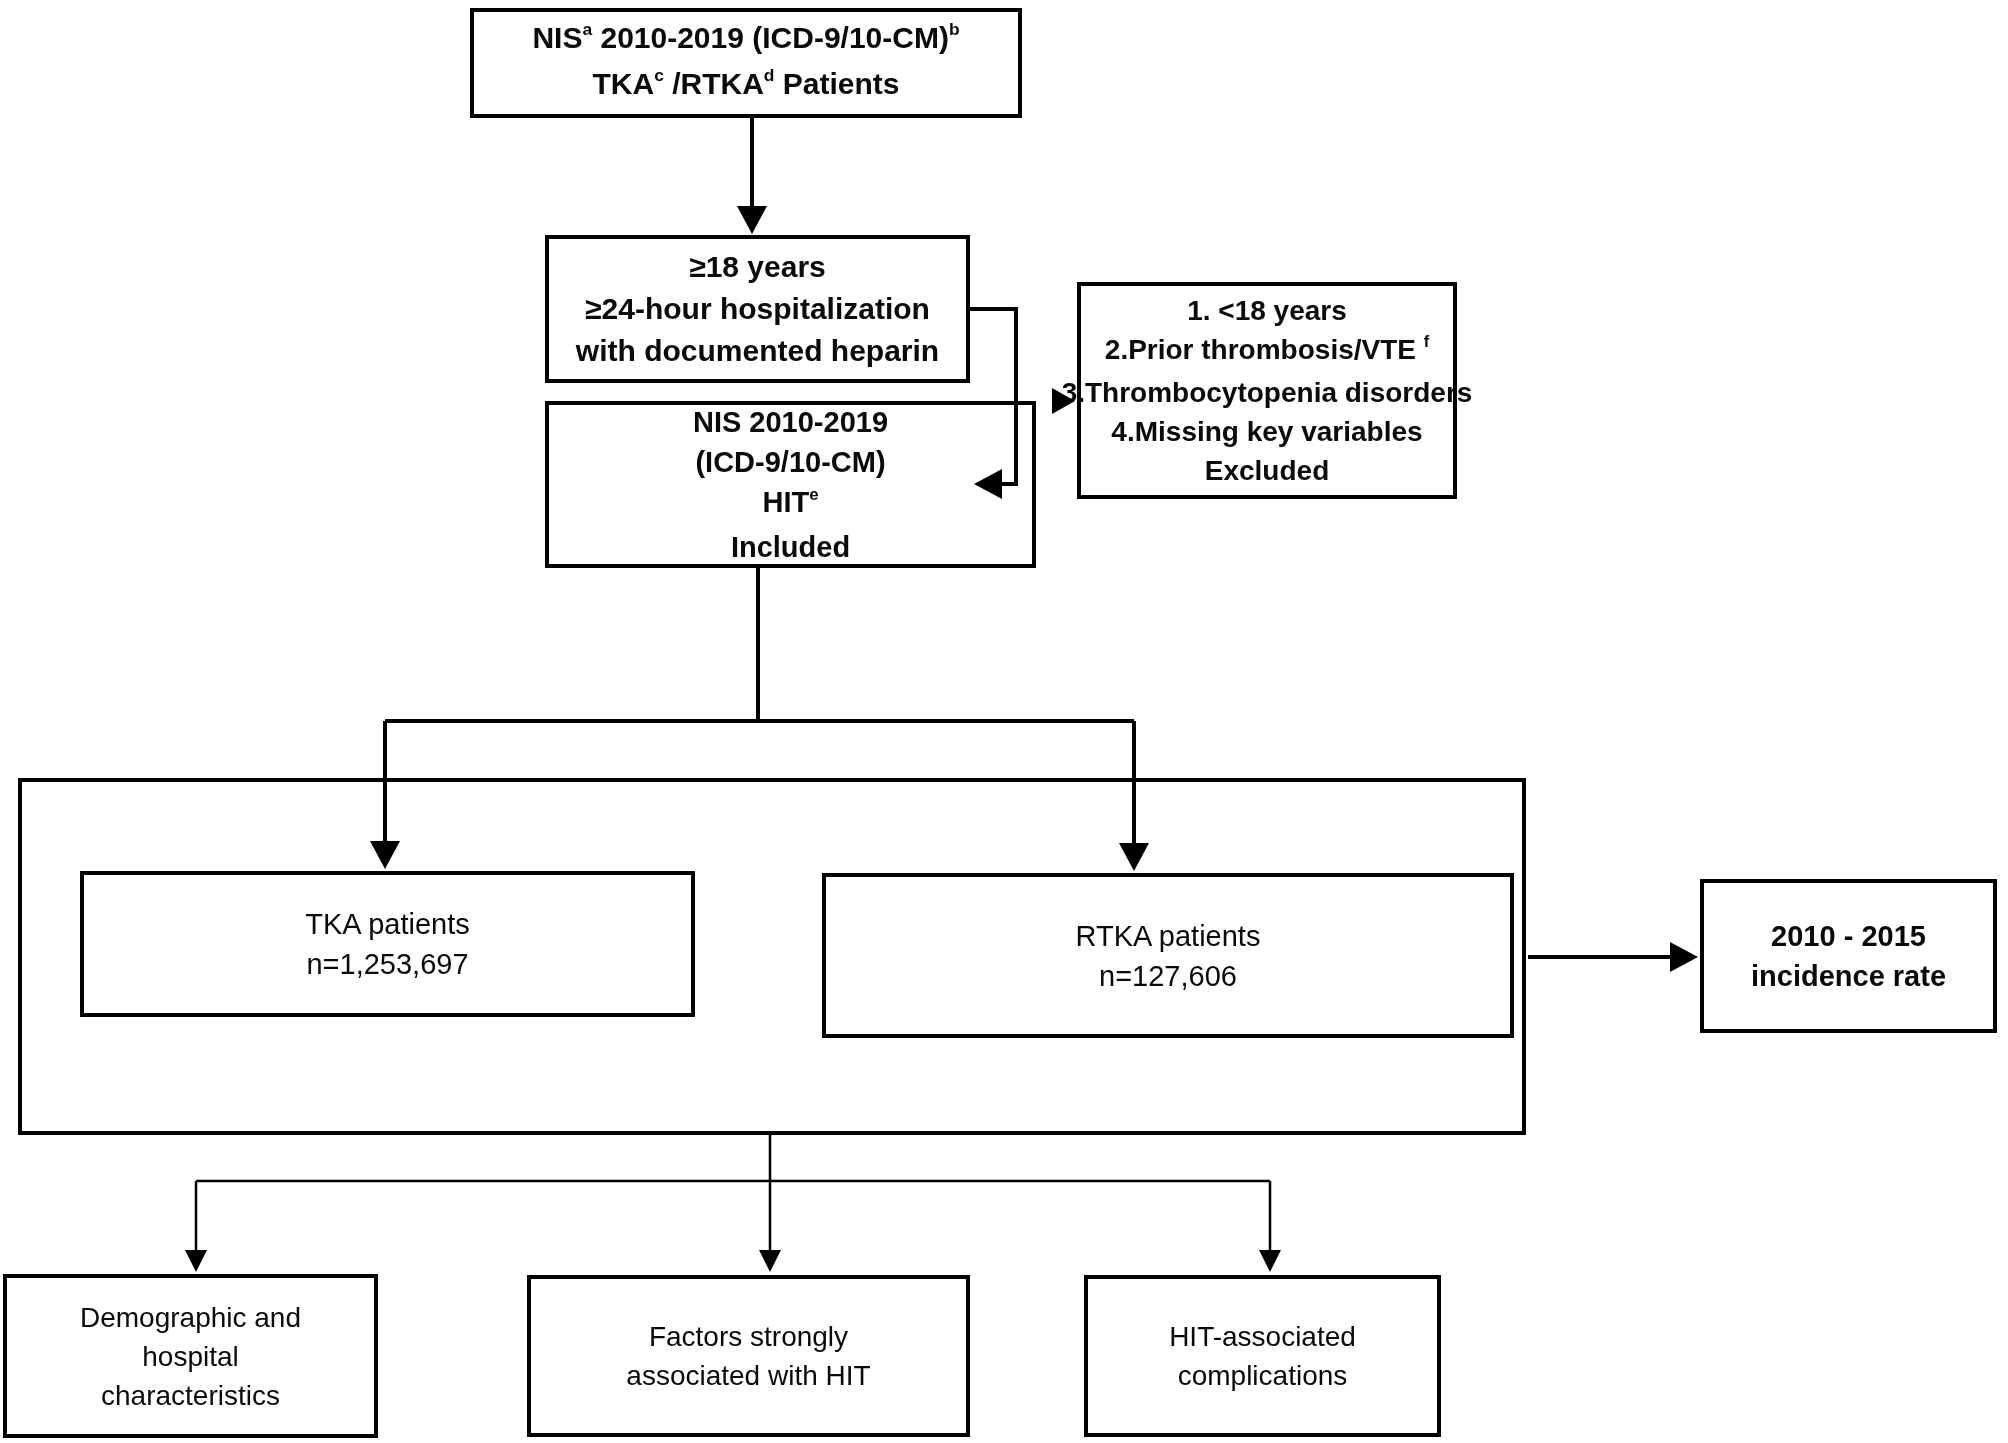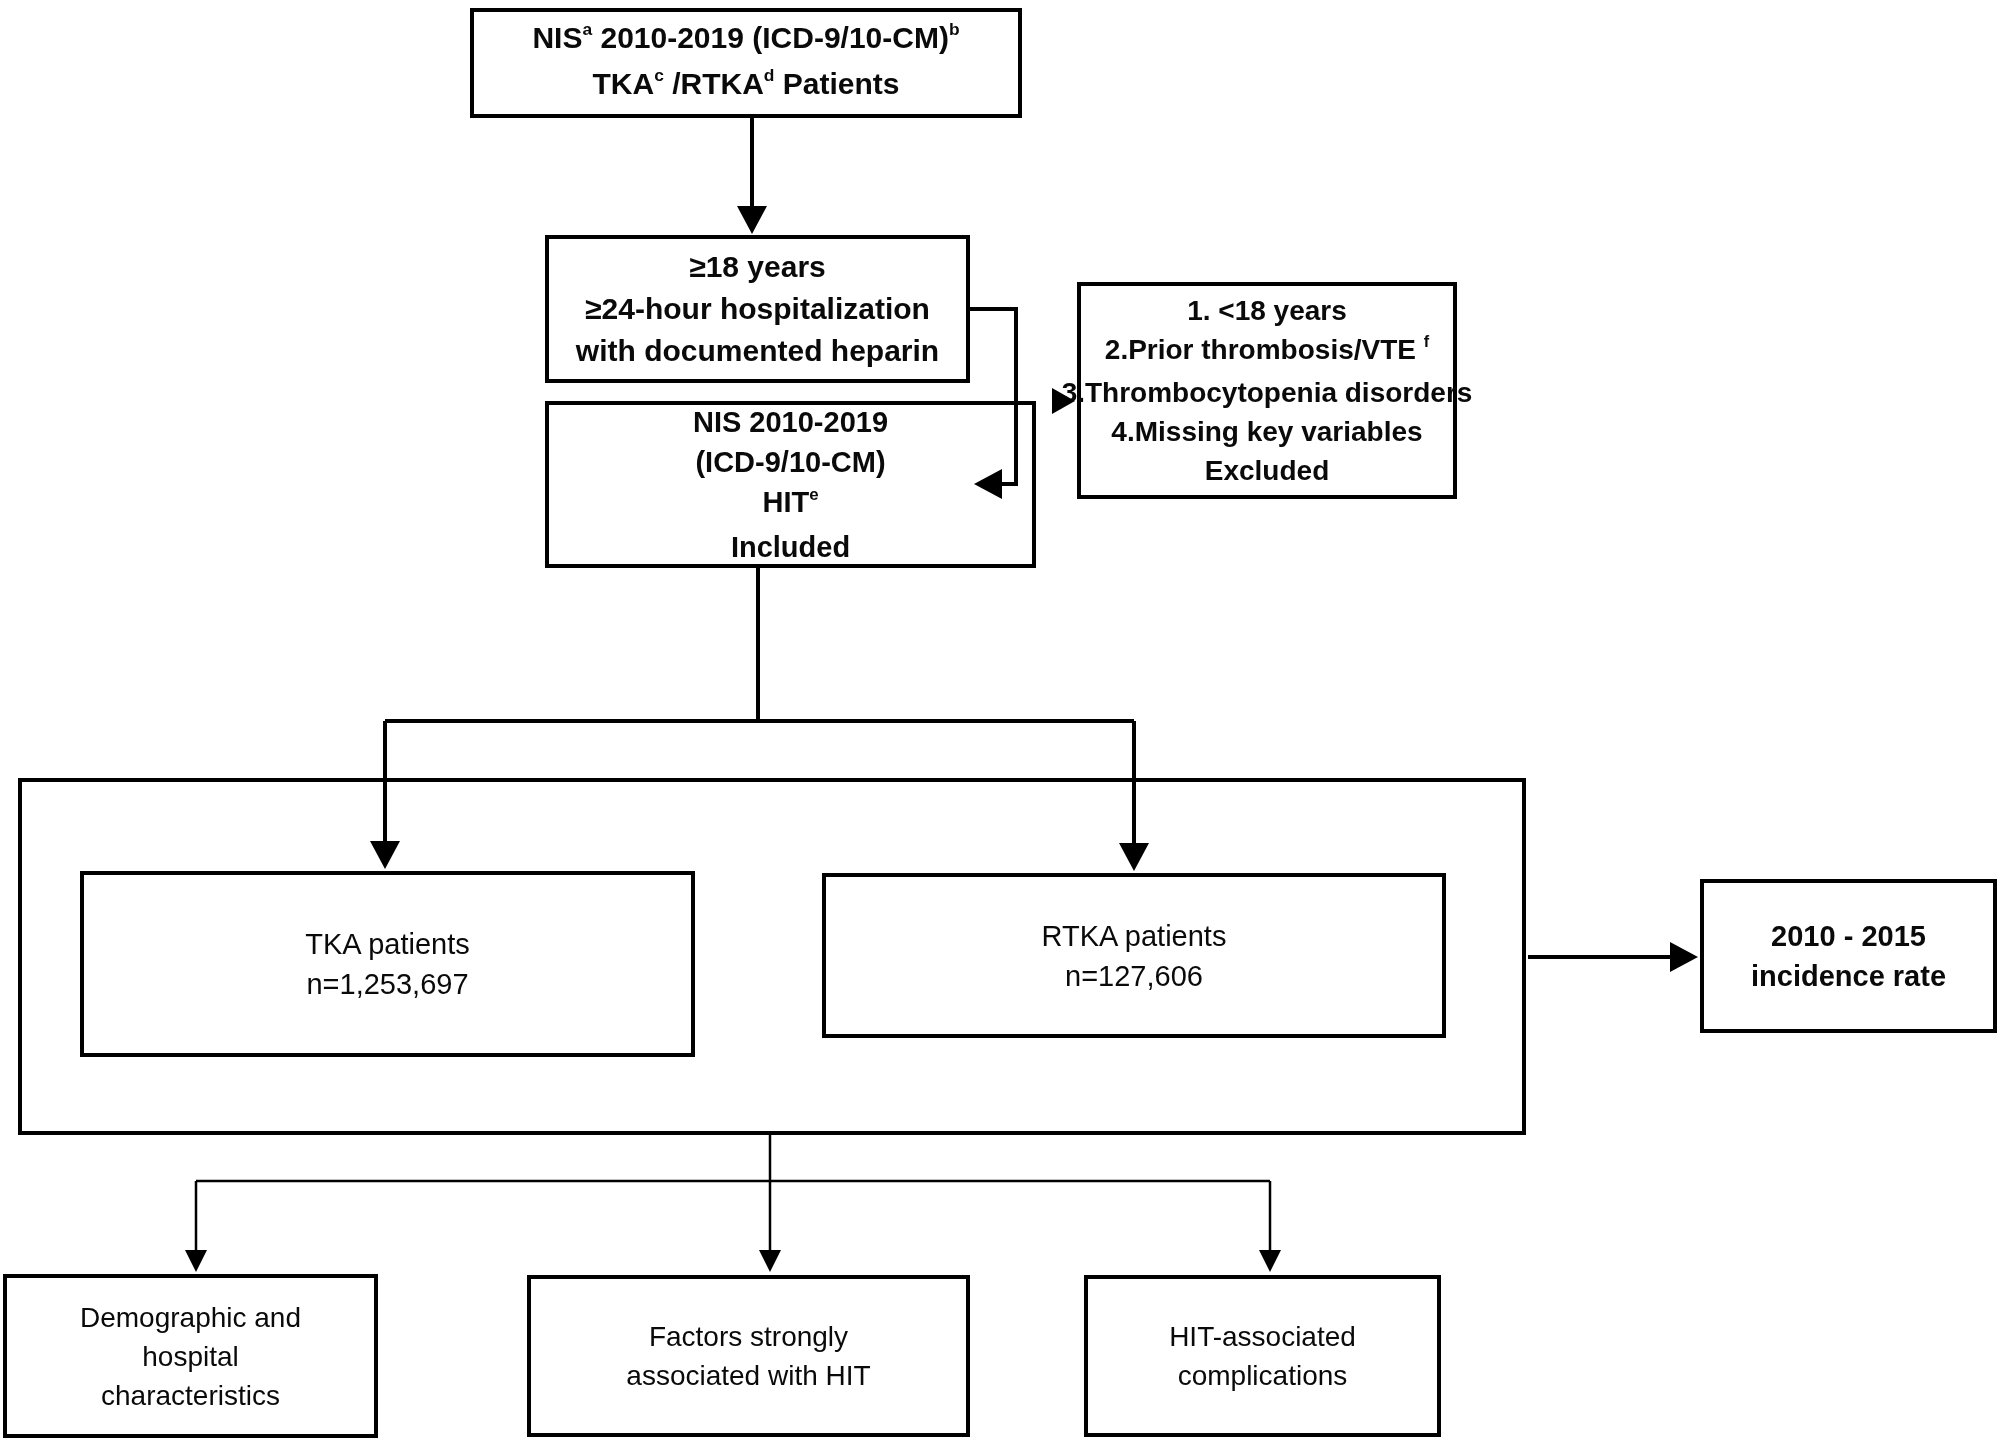--- a/index.html
+++ b/index.html
@@ -74,26 +74,26 @@
   </div>
 
   <div class="box bold fs28" style="left:1077px;top:282px;width:380px;height:217px;">
     <div class="line">1. &lt;18 years</div>
     <div class="line"><span>2.Prior thrombosis/VTE </span><span class="sup">f</span></div>
     <div class="line">3.Thrombocytopenia disorders</div>
     <div class="line">4.Missing key variables</div>
     <div class="line">Excluded</div>
   </div>
 
-  <div class="box reg fs29" style="left:80px;top:871px;width:615px;height:186px;">
+  <div class="box reg fs29" style="left:80px;top:871px;width:615px;height:146px;">
     <div class="line">TKA patients</div>
     <div class="line">n=1,253,697</div>
   </div>
 
-  <div class="box reg fs29" style="left:822px;top:873px;width:624px;height:165px;">
+  <div class="box reg fs29" style="left:822px;top:873px;width:692px;height:165px;">
     <div class="line">RTKA patients</div>
     <div class="line">n=127,606</div>
   </div>
 
   <div class="box bold fs29" style="left:1700px;top:879px;width:297px;height:154px;">
     <div class="line">2010 - 2015</div>
     <div class="line">incidence rate</div>
   </div>
 
   <div class="box reg fs28" style="left:3px;top:1274px;width:375px;height:164px;">

